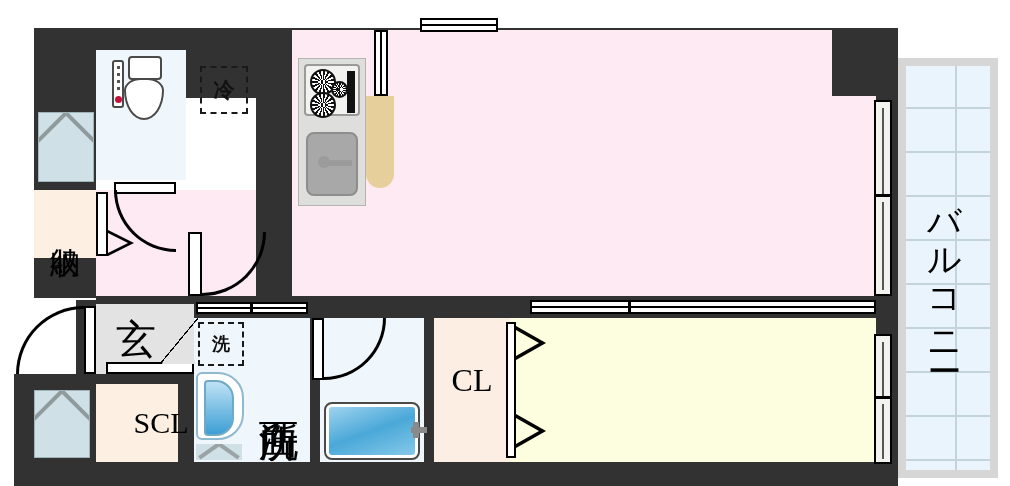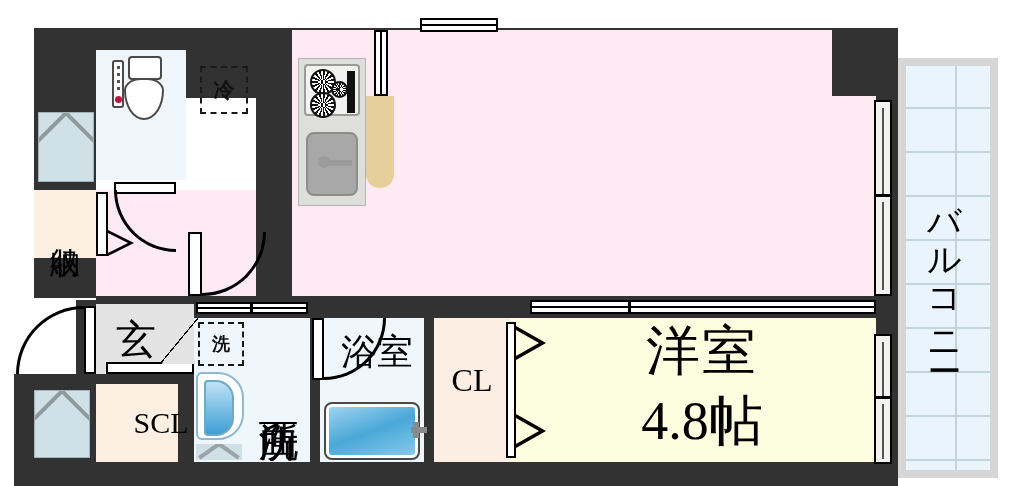--- a/index.html
+++ b/index.html
@@ -232,34 +232,31 @@
   </div>
   <div class="abs" style="left:874px;top:194px;width:18px;height:3px;background:#000;"></div>
 
   <div class="abs slider-v" style="left:874px;top:334px;width:18px;height:130px;">
     <i style="top:6px;height:55px;"></i>
     <i style="top:68px;height:55px;"></i>
   </div>
   <div class="abs" style="left:874px;top:396px;width:18px;height:3px;background:#000;"></div>
 
 
-  <div class="label" style="left:612px;top:322px;width:180px;height:58px;font-size:54px;letter-spacing:2px;">洋室</div>
-  <div class="label" style="left:606px;top:392px;width:192px;height:58px;font-size:54px;">4.8帖</div>
 
 
   <div class="label" style="left:96px;top:400px;width:84px;height:46px;font-size:30px;margin-left:23px;">SCL</div>
 
   <div class="label" style="left:438px;top:358px;width:68px;height:44px;font-size:32px;">CL</div>
 
   <div class="label" style="left:108px;top:314px;width:56px;height:50px;font-size:40px;font-family:'DejaVu Sans', sans-serif;">玄</div>
 
   <div class="label" style="left:36px;top:192px;width:58px;height:64px;font-size:30px;
               writing-mode:vertical-rl;text-orientation:upright;font-family:'DejaVu Sans', sans-serif;line-height:1.0;">収納</div>
 
   <div class="label" style="left:254px;top:322px;width:50px;height:136px;font-size:40px;
               writing-mode:vertical-rl;text-orientation:upright;font-family:'DejaVu Sans', sans-serif;line-height:1.05;">洗面所</div>
 
-  <div class="label" style="left:330px;top:328px;width:94px;height:48px;font-size:36px;font-family:'DejaVu Sans', sans-serif;">浴室</div>
 
   <div class="label" style="left:916px;top:160px;width:58px;height:220px;font-size:34px;
               writing-mode:vertical-rl;text-orientation:upright;font-family:'DejaVu Sans', sans-serif;letter-spacing:4px;">バルコニー</div>
 
 </div>
 
 </body></html>

